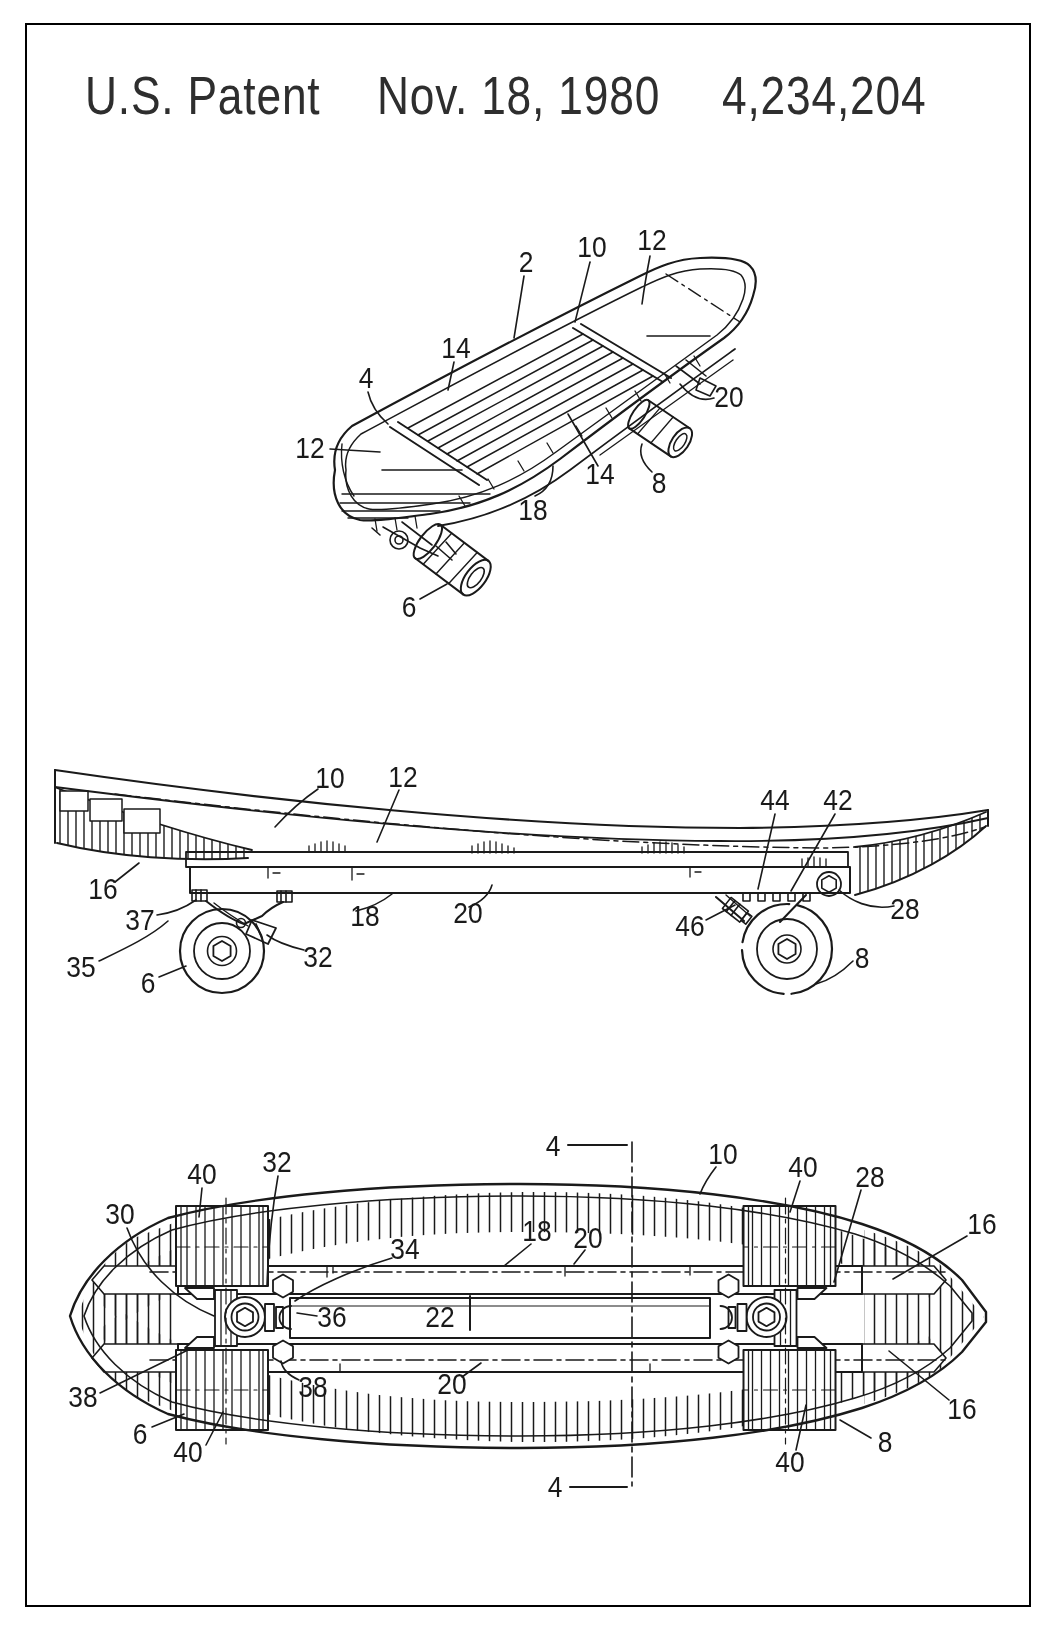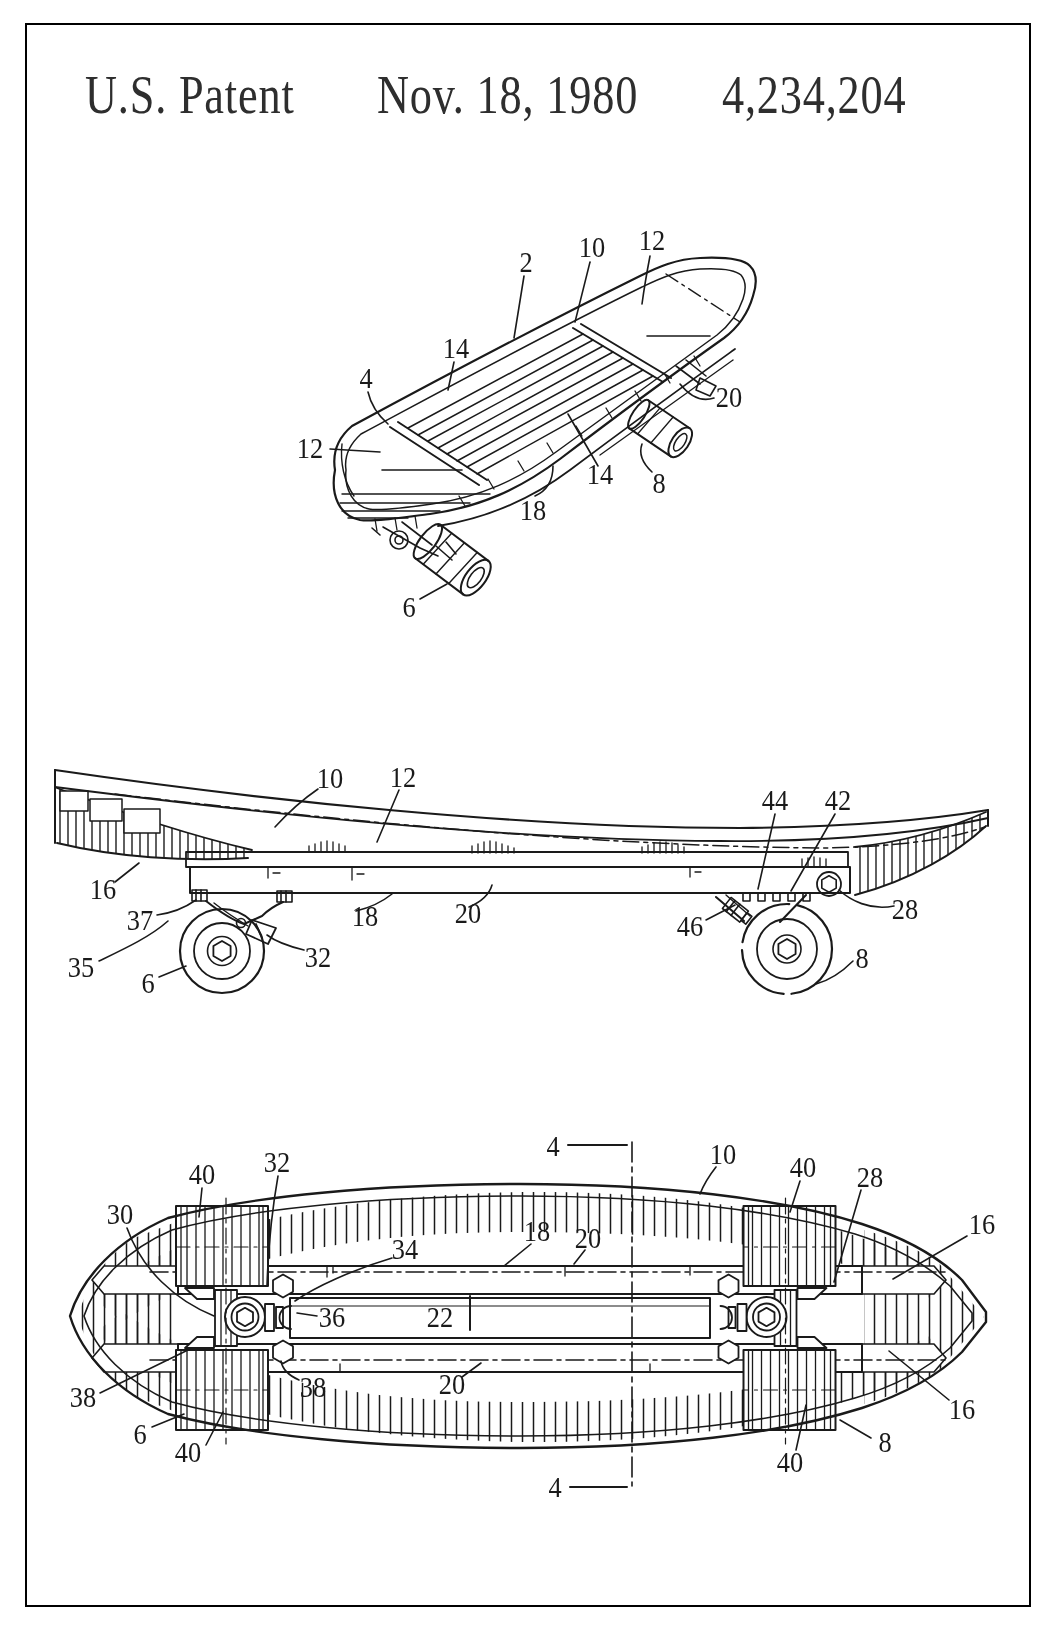--- a/index.html
+++ b/index.html
@@ -1,17 +1,17 @@
 <!DOCTYPE html>
 <html><head>
 <meta charset="utf-8">
 <style>
   html,body{margin:0;padding:0;background:#e8e8e8;}
   .page{position:relative;width:1056px;height:1632px;background:#ffffff;overflow:hidden;
-        font-family:Liberation Serif, serif;}
+        font-family:Liberation Sans, sans-serif;}
   .page-border{position:absolute;left:25px;top:23px;right:25px;bottom:25px;
                border:2.5px solid #000;pointer-events:none;}
   .hdr{position:absolute;top:64px;font-size:54px;font-weight:400;color:#2e2e2e;
        letter-spacing:1px;transform:scaleX(0.82);transform-origin:left top;white-space:nowrap;}
   .hdr-title{left:85px;}
   .hdr-date{left:377px;}
   .hdr-num{left:722px;}
   .art{position:absolute;left:0;top:0;}
   .art *{vector-effect:none;}
   .labels{position:absolute;left:0;top:0;width:1056px;height:1632px;pointer-events:none;}

